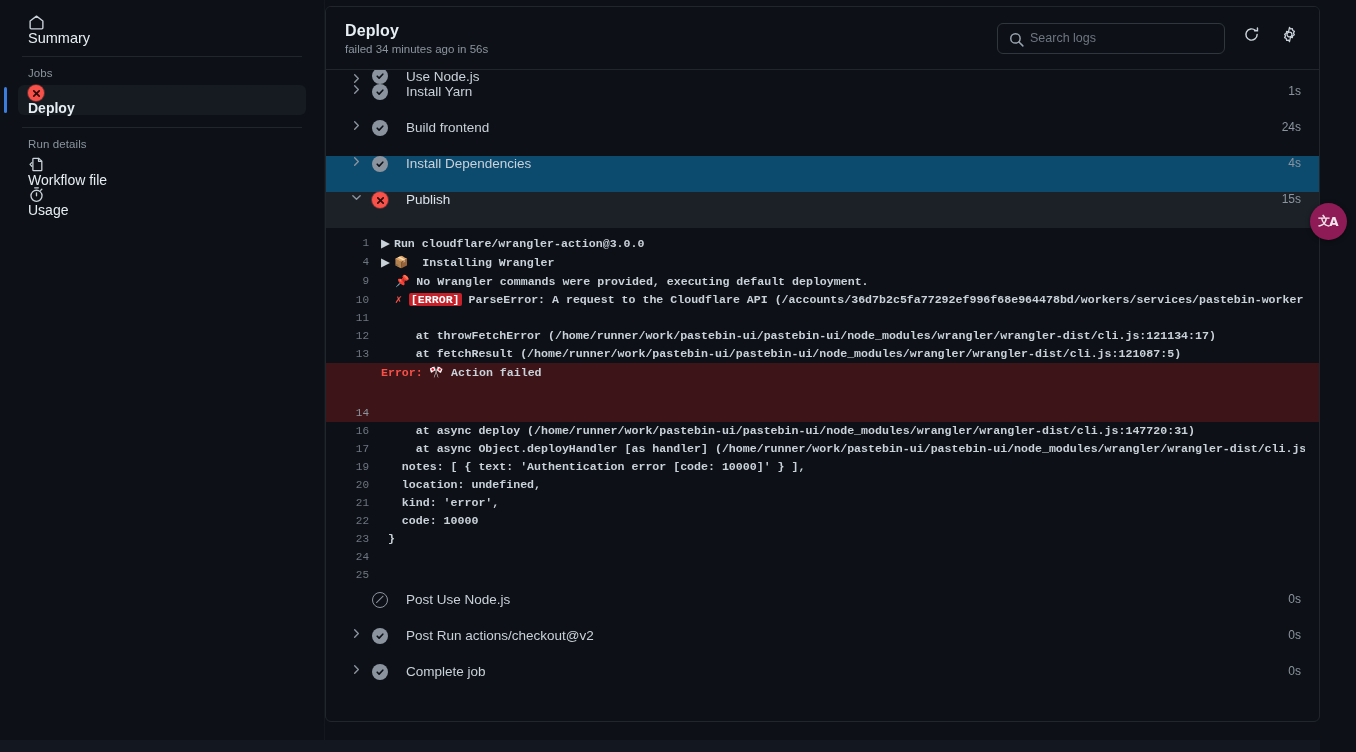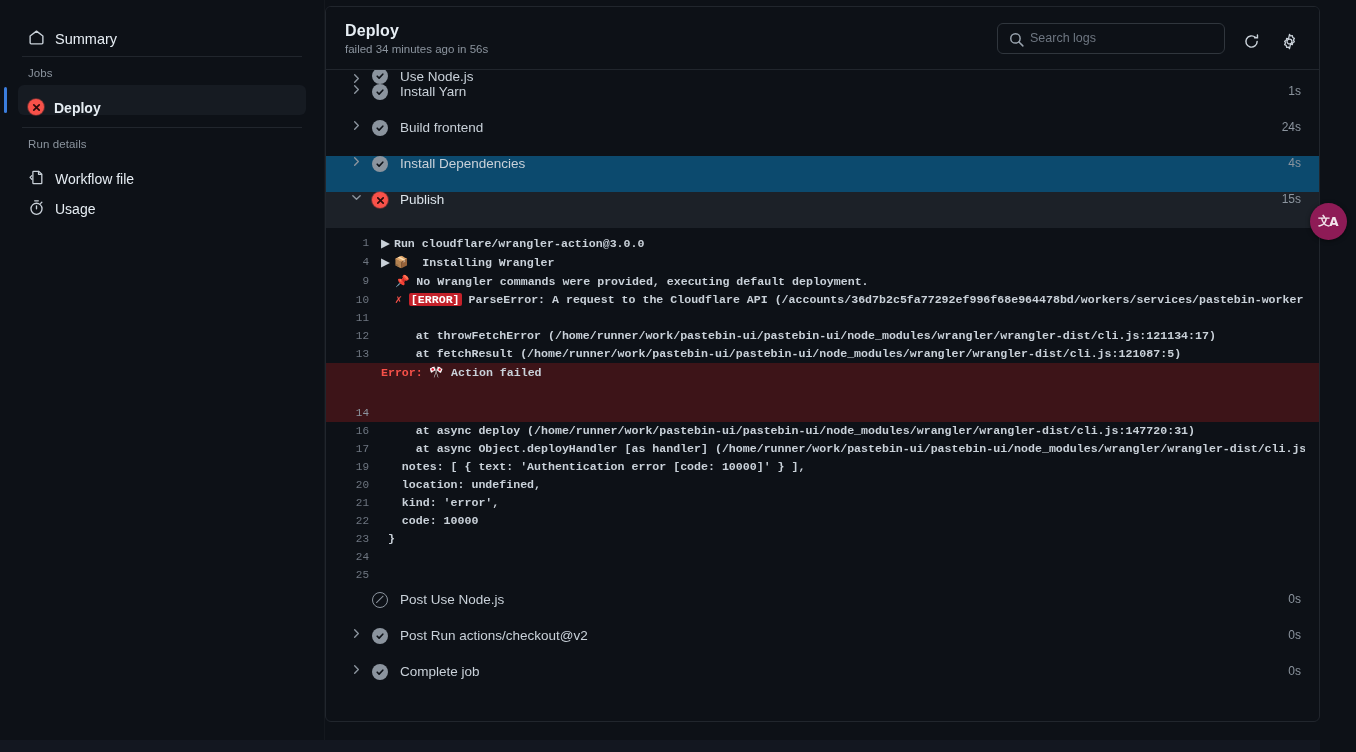--- a/index.html
+++ b/index.html
@@ -17,28 +17,29 @@
 
   
   .sidebar {
     width: 325px; flex: 0 0 325px;
     height: 752px;
     background: #0d1117;
     padding: 14px 18px 0 18px;
     border-right: 1px solid rgba(255,255,255,0.03);
   }
   .side-row {
-    display: flex; align-items: flex-end; gap: 10px;
+    display: flex; align-items: flex-start; 
     height: 32px;
     padding: 0 10px;
     border-radius: 6px;
     color: #e6edf3;
     font-size: 14px;
     position: relative;
     cursor: pointer;
+    flex-direction: column;
   }
   .side-row .lbl { line-height: 1; }
   .summary-row { margin-bottom: 10px; font-size: 14.5px; }
   .side-divider {
     height: 1px; background: #21262d;
     margin: 2px 4px 10px 4px;
   }
   .side-section-title {
     font-size: 11.5px; color: #8b949e;
     padding: 0 10px; margin-bottom: 6px; letter-spacing: .1px;
@@ -105,21 +106,21 @@
   .panel-header {
     height: 63px; flex: 0 0 63px;
     border-bottom: 1px solid #21262d;
     display: flex; align-items: center;
     padding: 0 18px 0 19px;
     background: #0d1117;
   }
   .ph-left { display: flex; flex-direction: column; gap: 3px; }
   .ph-title { font-size: 16px; font-weight: 700; color: #e6edf3; letter-spacing: .1px;}
   .ph-sub { font-size: 11.5px; color: #8b949e; }
-  .ph-right { margin-left: auto; display: flex; align-items: flex-end; gap: 14px; }
+  .ph-right { margin-left: auto; display: flex; align-items: flex-start; gap: 14px; }
   .search-box {
     width: 228px; height: 31px;
     border: 1px solid #30363d; border-radius: 6px;
     background: #0d1117;
     display: flex; align-items: center; gap: 8px;
     padding: 0 10px;
   }
   .search-box input {
     flex: 1; border: 0; outline: 0; background: transparent;
     color: #c9d1d9; font-size: 12.5px;
@@ -150,21 +151,21 @@
   .step-row.cut { height: 14px; overflow: hidden; align-items: flex-end; }
   .step-row.hovered { background: #0c4a6e; }
   .step-row.expanded { background: #1c2128; color: #cdd9e5; font-weight: 400;}
   .step-row .chev {
     width: 16px; flex: 0 0 16px; display:flex; align-items:center; justify-content:center;
     color: #8b949e; margin-right: 8px;
   }
   .step-row .chev svg { width: 11px; height: 11px; display:block; }
   .step-row .chev.empty { visibility: hidden; }
   .step-row .st-ico { margin-right: 12px; }
-  .step-row .st-name { white-space: nowrap; }
+  .step-row .st-name { white-space: nowrap; margin-left: 6px; }
   .step-row .st-time { margin-left: auto; color: #8b949e; font-size: 12px; }
   .step-row.expanded .st-name { color: #dbe3ea; }
 
   
   .log {
     font-family: "Liberation Mono", monospace;
     font-size: 11.6px;
     line-height: 18px;
     color: #c9d1d9;
     padding: 6px 0 8px 0;

